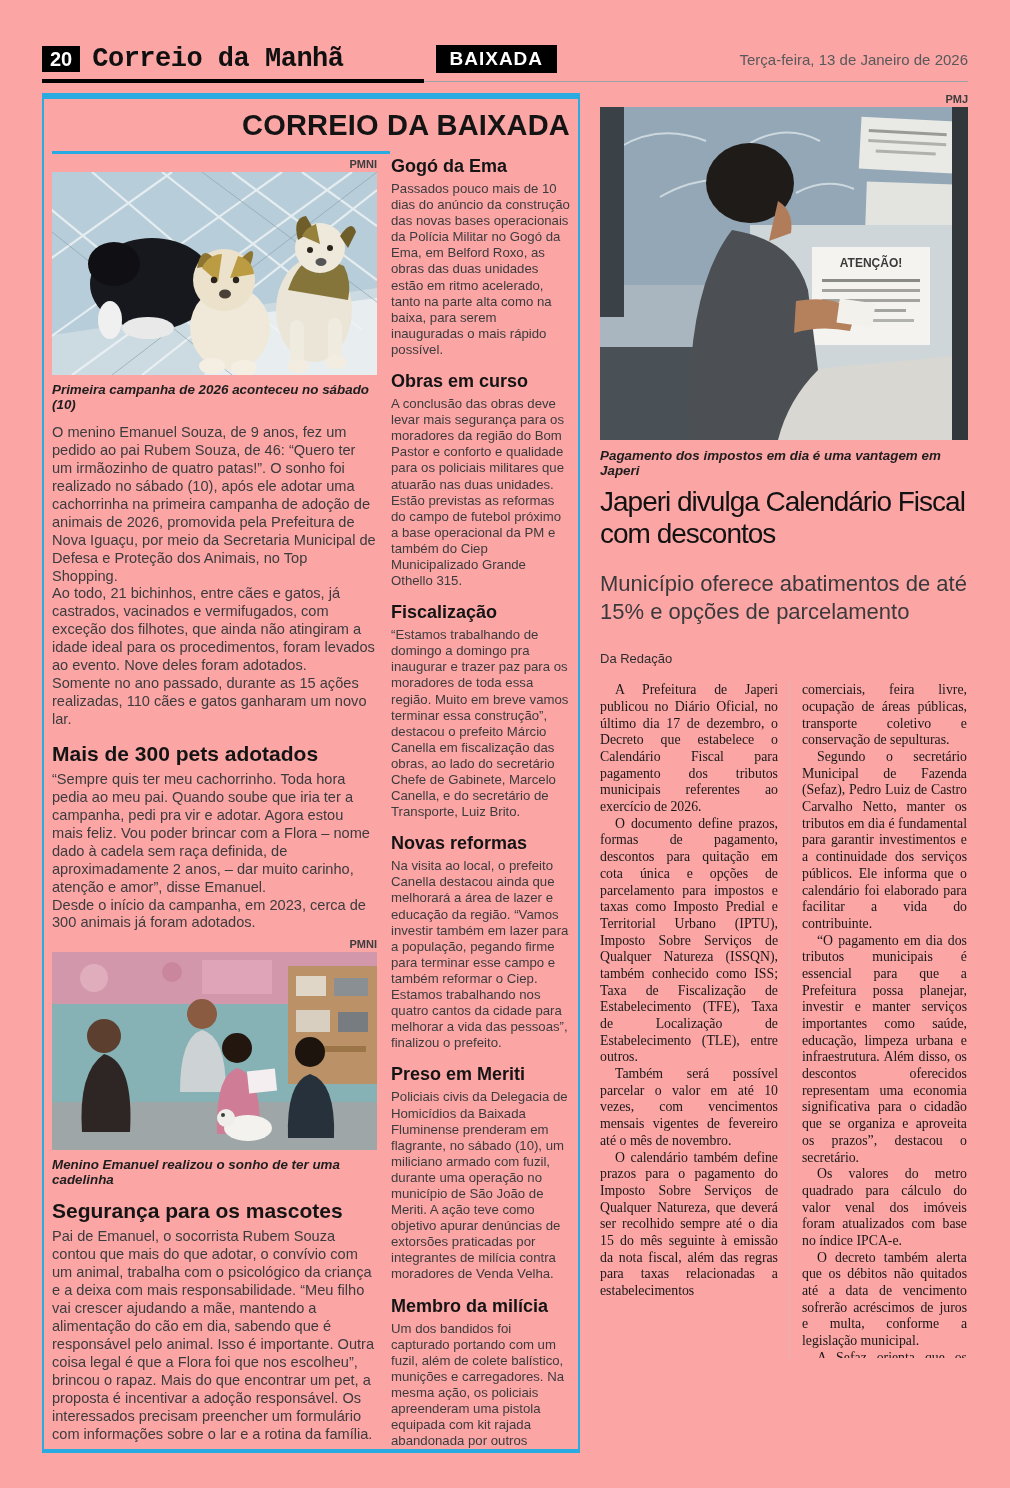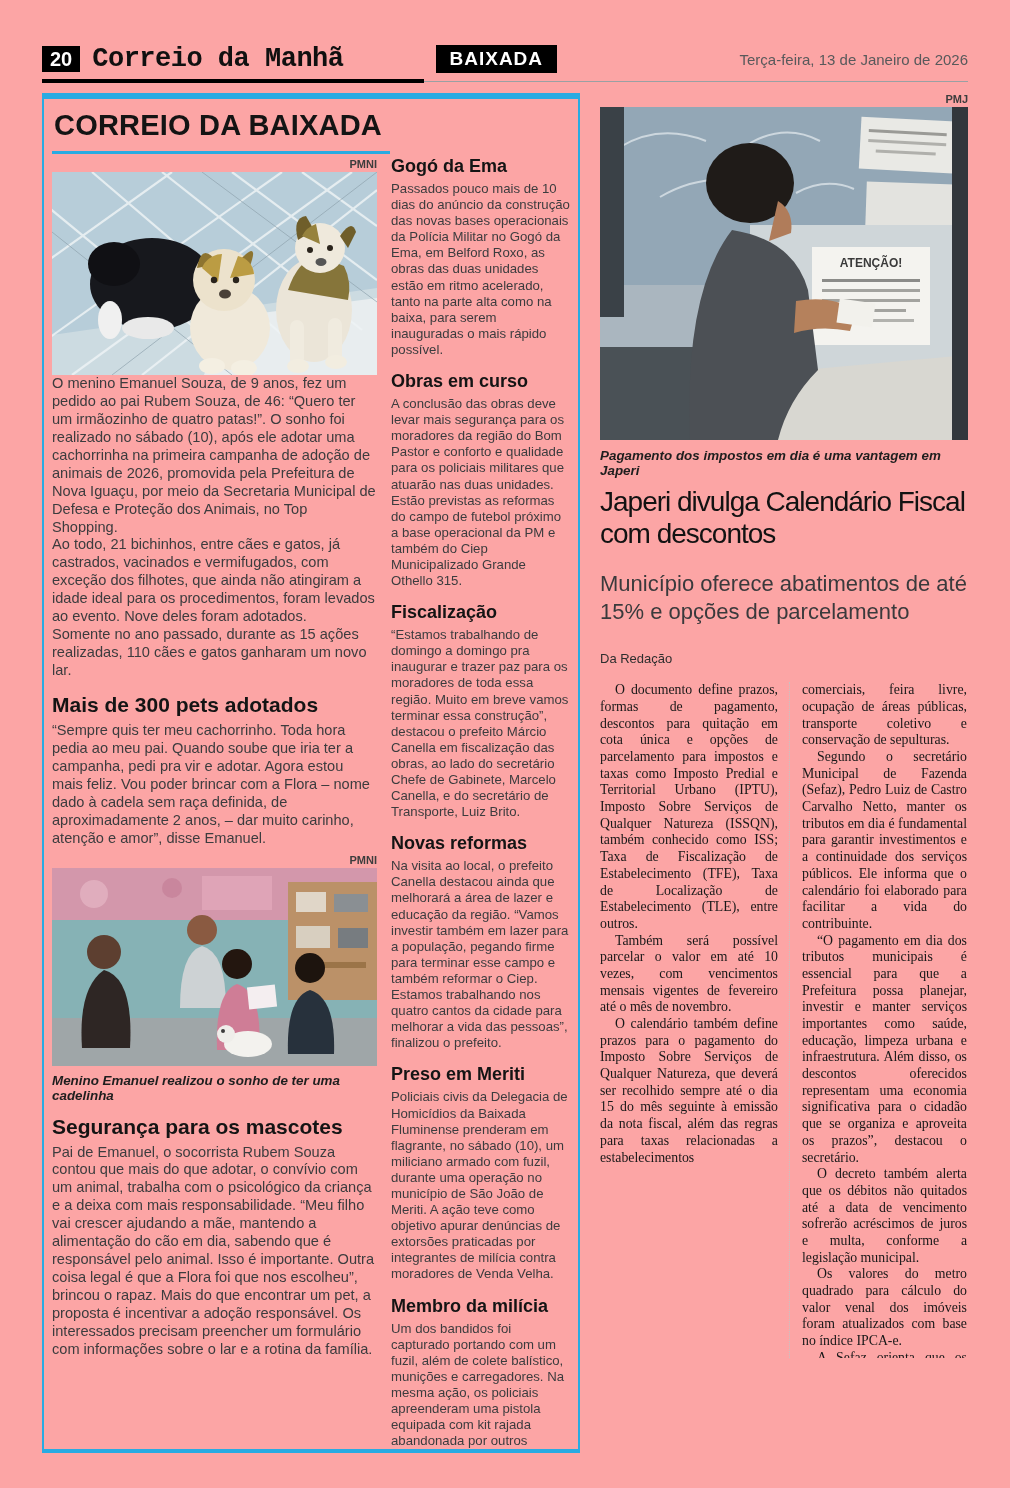--- a/index.html
+++ b/index.html
@@ -18,21 +18,21 @@
   .header-rule{position:relative;height:6px;margin-top:5px;}
   .header-rule .thin{position:absolute;top:2px;left:0;right:0;height:1px;background:#9aa0a3;}
   .header-rule .thick{position:absolute;top:0;left:0;width:382px;height:4px;background:#000;}
 
   
   .content{display:flex;gap:20px;margin-top:8px;}
 
   
   .baixada-box{width:538px;height:1360px;box-sizing:border-box;border:2px solid #29abe2;
         border-top-width:6px;border-bottom-width:4px;padding:8px 8px 0;overflow:hidden;}
-  .box-title{font-size:29px;font-weight:800;color:#141414;letter-spacing:.2px;margin:2px 0 9px 2px;}
+  .box-title{font-size:29px;font-weight:800;color:#141414;letter-spacing:.2px;margin:2px 0 9px 2px;text-align:right;}
   .box-title-rule{height:3px;background:#29abe2;width:338px;}
   .box-cols{display:flex;gap:14px;margin-top:2px;}
   .col-left{width:325px;flex:none;}
   .col-mid{flex:1;min-width:0;}
 
   .credit{text-align:right;font-size:11px;font-weight:bold;color:#3d3d3d;margin:2px 0 2px;}
   .photo{display:block;}
   .caption{font-style:italic;font-weight:600;font-size:13.4px;color:#1e1e1e;margin:7px 0 12px;}
   .lead-headline{font-size:23px;line-height:1.17;font-weight:800;color:#141414;
         letter-spacing:-0.3px;margin:4px 0 13px;}
@@ -127,31 +127,33 @@
               <path d="M250 64 a24 24 0 0 1 14 -12 l4 20 z" fill="#96823d"></path>
               <circle cx="258" cy="78" r="3" fill="#2a241c"></circle>
                 <circle cx="278" cy="76" r="3" fill="#2a241c"></circle>
               <ellipse cx="269" cy="90" rx="5.5" ry="4" fill="#555555"></ellipse>
               <rect x="238" y="148" width="14" height="46" rx="7" fill="#f0ebdf"></rect>
               <rect x="276" y="146" width="14" height="44" rx="7" fill="#f0ebdf"></rect>
               <ellipse cx="246" cy="194" rx="11" ry="7" fill="#f2ede0"></ellipse>
               <ellipse cx="284" cy="190" rx="11" ry="7" fill="#f2ede0"></ellipse>
             </svg>
 
+            <p class="caption">Primeira campanha de 2026 aconteceu no sábado (10)</p>
 
 
             <div>
                 <p class="body-p">O menino Emanuel Souza, de 9 anos, fez um pedido ao pai Rubem Souza, de 46: “Quero ter um irmãozinho de quatro patas!”. O sonho foi realizado no sábado (10), após ele adotar uma cachorrinha na primeira campanha de adoção de animais de 2026, promovida pela Prefeitura de Nova Iguaçu, por meio da Secretaria Municipal de Defesa e Proteção dos Animais, no Top Shopping.</p>
                 <p class="body-p">Ao todo, 21 bichinhos, entre cães e gatos, já castrados, vacinados e vermifugados, com exceção dos filhotes, que ainda não atingiram a idade ideal para os procedimentos, foram levados ao evento. Nove deles foram adotados.</p>
                 <p class="body-p">Somente no ano passado, durante as 15 ações realizadas, 110 cães e gatos ganharam um novo lar.</p>
               </div>
 
             <h3 class="sec-title">Mais de 300 pets adotados</h3>
             <div>
                 <p class="body-p">“Sempre quis ter meu cachorrinho. Toda hora pedia ao meu pai. Quando soube que iria ter a campanha, pedi pra vir e adotar. Agora estou mais feliz. Vou poder brincar com a Flora – nome dado à cadela sem raça definida, de aproximadamente 2 anos, – dar muito carinho, atenção e amor”, disse Emanuel.</p>
+                <p class="body-p">Desde o início da campanha, em 2023, cerca de 300 animais já foram adotados.</p>
               </div>
 
             <div class="credit" style="margin-top:6px;">PMNI</div>
 
             <svg class="photo" width="325" height="198" viewBox="0 0 325 198">
               <rect width="325" height="198" fill="#86b2b5"></rect>
               <rect width="325" height="52" fill="#d397ab"></rect>
               <circle cx="42" cy="26" r="14" fill="#e6b7c4" opacity="0.7"></circle>
               <circle cx="120" cy="20" r="10" fill="#c57f97" opacity="0.7"></circle>
               <rect x="150" y="8" width="70" height="34" fill="#e2a8ba" opacity="0.8"></rect>
@@ -255,31 +257,32 @@
         </svg>
 
         <p class="jp-caption">Pagamento dos impostos em dia é uma vantagem em Japeri</p>
 
         <h1 class="jp-headline">Japeri divulga Calendário Fiscal com descontos</h1>
         <p class="jp-subhead">Município oferece abatimentos de até 15% e opções de parcelamento</p>
         <p class="byline">Da Redação</p>
 
         <div class="jp-cols">
           <div class="jp-col">
+              <p class="ind">A Prefeitura de Japeri publicou no Diário Oficial, no último dia 17 de dezembro, o Decreto que estabelece o Calendário Fiscal para pagamento dos tributos municipais referentes ao exercício de 2026.</p>
               <p class="ind">O documento define prazos, formas de pagamento, descontos para quitação em cota única e opções de parcelamento para impostos e taxas como Imposto Predial e Territorial Urbano (IPTU), Imposto Sobre Serviços de Qualquer Natureza (ISSQN), também conhecido como ISS; Taxa de Fiscalização de Estabelecimento (TFE), Taxa de Localização de Estabelecimento (TLE), entre outros.</p>
               <p class="ind">Também será possível parcelar o valor em até 10 vezes, com vencimentos mensais vigentes de fevereiro até o mês de novembro.</p>
               <p class="ind">O calendário também define prazos para o pagamento do Imposto Sobre Serviços de Qualquer Natureza, que deverá ser recolhido sempre até o dia 15 do mês seguinte à emissão da nota fiscal, além das regras para taxas relacionadas a estabelecimentos</p>
             </div>
           <div class="jp-col second">
             <p>comerciais, feira livre, ocupação de áreas públicas, transporte coletivo e conservação de sepulturas.</p>
             <div>
                 <p class="ind">Segundo o secretário Municipal de Fazenda (Sefaz), Pedro Luiz de Castro Carvalho Netto, manter os tributos em dia é fundamental para garantir investimentos e a continuidade dos serviços públicos. Ele informa que o calendário foi elaborado para facilitar a vida do contribuinte.</p>
                 <p class="ind">“O pagamento em dia dos tributos municipais é essencial para que a Prefeitura possa planejar, investir e manter serviços importantes como saúde, educação, limpeza urbana e infraestrutura. Além disso, os descontos oferecidos representam uma economia significativa para o cidadão que se organiza e aproveita os prazos”, destacou o secretário.</p>
+                <p class="ind">Os valores do metro quadrado para cálculo do valor venal dos imóveis foram atualizados com base no índice IPCA-e.</p>
                 <p class="ind">O decreto também alerta que os débitos não quitados até a data de vencimento sofrerão acréscimos de juros e multa, conforme a legislação municipal.</p>
-                <p class="ind">Os valores do metro quadrado para cálculo do valor venal dos imóveis foram atualizados com base no índice IPCA-e.</p>
               </div>
             <p class="ind"><span>A Sefaz orienta que os contribuintes fiquem atentos ao calendário fiscal de 2026 e busquem informações junto ao órgão para evitar atrasos e aproveitar os benefícios oferecidos. As dúvidas podem ser encaminhadas para o endereço eletrônico </span></p>
           </div>
         </div>
       </aside>
 
     </div>
   </div>
 </div>
 

